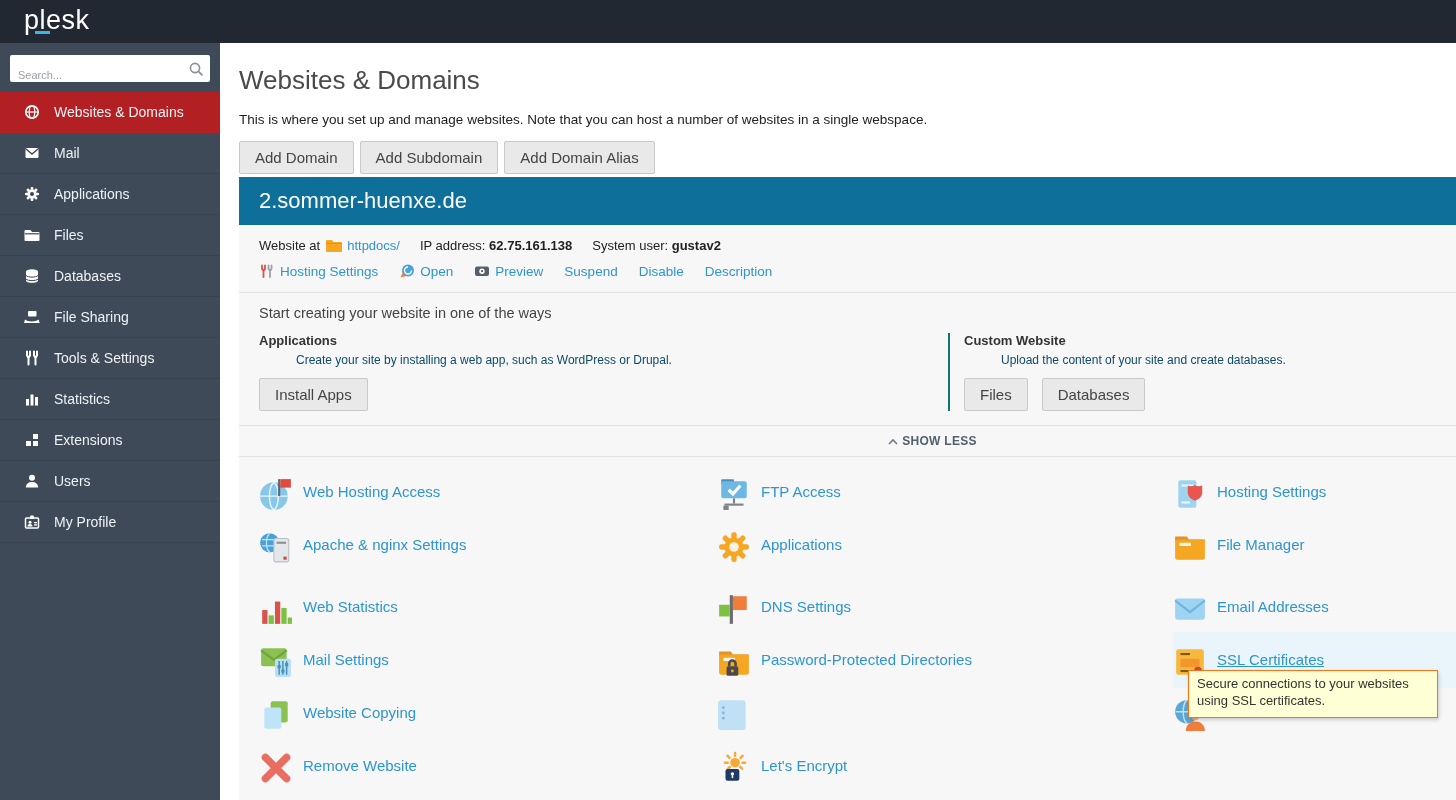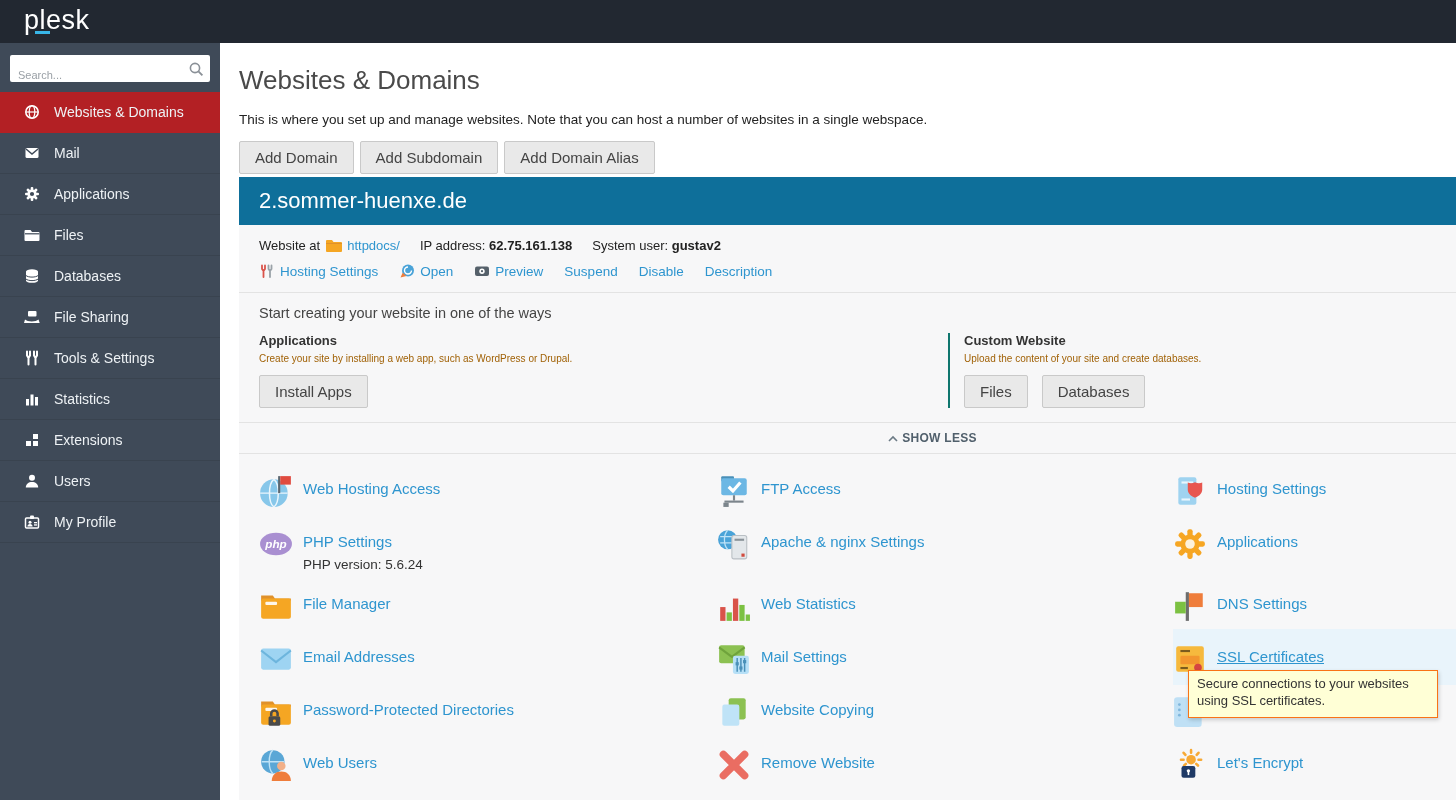--- a/index.html
+++ b/index.html
@@ -46,21 +46,21 @@
   .links-row { padding:10px 0 13px 20px; display:flex; align-items:center; gap:21px;
     font-size:13.5px; border-bottom:1px solid #e3e3e3; }
   .links-row a { display:flex; align-items:center; gap:5px; }
   .links-row svg { width:16px; height:16px; }
 
   .start-heading { padding:12px 0 0 20px; font-size:14.5px; color:#444; }
   .start-cols { display:flex; padding:12px 0 0 20px; border-bottom:1px solid #e3e3e3; padding-bottom:14px; }
   .start-col-left { width:689px; }
   .start-col-right { border-left:2px solid #0f766e; padding-left:14px; flex:1; }
   .col-title { font-size:13px; font-weight:700; color:#333; }
-  .col-desc { font-size:10px; color:#a16207; margin-top:5px; }
+  .col-desc { font-size:12px; color:#0c4a6e; margin-top:5px;margin-left:37px; }
   .col-btns { margin-top:11px; display:flex; gap:14px; }
 
   .show-less { text-align:center; padding:8px 0 8px 170px; border-bottom:1px solid #e3e3e3;
     font-size:12px; font-weight:700; letter-spacing:.3px; color:#51606c; cursor:pointer; }
   .show-less svg { vertical-align:-1px; margin-right:4px; }
 
   
   .tools-grid { display:grid; grid-template-columns:458px 456px 1fr;
     grid-template-rows:53px 62px 53px 53px 53px 53px; padding:10px 0 18px 20px;
     border-bottom:1px solid #e0e0e0; }
@@ -315,30 +315,20 @@
             <rect x="5" y="3" width="17" height="26" rx="2" fill="#9fd3f0"></rect>
             <rect x="8" y="7" width="11" height="2" fill="#e9f6fd"></rect>
             <rect x="8" y="23" width="8" height="2" fill="#e9f6fd"></rect>
             <path d="M22 9c2.5 1.5 5.5 1.5 8 .5v8c0 5-5.5 8-8 8.7-2.5-.7-8-3.7-8-8.7V9.5c2.5 1 5.5 1 8-.5z" fill="#e8564f" transform="translate(2 0) scale(.85)"></path>
           </svg>
           <span class="tlabel"><a class="blue">Hosting Settings</a></span>
         </div>
 
         <div class="cell">
           <svg class="ticon" viewBox="0 0 32 32">
-            <ellipse cx="16" cy="16" rx="15" ry="10.5" fill="#a98fd1"></ellipse>
-            <text x="16" y="20" font-size="11" font-style="italic" font-weight="bold" fill="#fff" text-anchor="middle" font-family="Liberation Sans,sans-serif">php</text>
-          </svg>
-          <span class="tlabel">
-            <a class="blue">PHP Settings</a>
-            <span class="sub">PHP version: 5.6.24</span>
-          </span>
-        </div>
-        <div class="cell">
-          <svg class="ticon" viewBox="0 0 32 32">
             <circle cx="10" cy="12" r="9" fill="#4aa3d8"></circle>
             <path d="M10 3c-4 4-4 14 0 18M3 9h13M3 15h13" stroke="#bfe3f7" stroke-width="1.2" fill="none"></path>
             <rect x="14" y="8" width="14" height="22" rx="2" fill="#e3e7ea" stroke="#b9bfc4"></rect>
             <rect x="16.5" y="11" width="9" height="2" fill="#8a9299"></rect>
             <rect x="23" y="25" width="3" height="3" fill="#d14b3e"></rect>
           </svg>
           <span class="tlabel"><a class="blue">Apache &amp; nginx Settings</a></span>
         </div>
         <div class="cell">
           <svg class="ticon" viewBox="0 0 32 32">
@@ -393,42 +383,42 @@
             <rect x="2" y="3" width="24" height="17" rx="2" fill="#8cc152"></rect>
             <path d="M2 5l12 9L26 5" stroke="#6fa33c" stroke-width="2" fill="none"></path>
             <rect x="15" y="13" width="15" height="17" rx="2" fill="#b7e0f7"></rect>
             <path d="M19 15v13M22.5 15v13M26 15v13" stroke="#4a90b8" stroke-width="1.4"></path>
             <rect x="17.5" y="19" width="3" height="3" fill="#4a90b8"></rect>
             <rect x="21" y="23" width="3" height="3" fill="#4a90b8"></rect>
             <rect x="24.5" y="17" width="3" height="3" fill="#4a90b8"></rect>
           </svg>
           <span class="tlabel"><a class="blue">Mail Settings</a></span>
         </div>
+        <div class="cell">
+          <svg class="ticon" viewBox="0 0 32 32">
+            <path d="M2 6h11l2 3h15v2H2z" fill="#e0912a"></path>
+            <rect x="2" y="9" width="28" height="19" rx="2" fill="#f5a623"></rect>
+            <rect x="6" y="12" width="11" height="3" rx="1" fill="#fff" opacity=".9"></rect>
+            <rect x="9" y="20" width="11" height="9" rx="1.5" fill="#4a4a4a"></rect>
+            <path d="M11.5 20v-2.5a3 3 0 016 0V20" stroke="#4a4a4a" stroke-width="2.4" fill="none"></path>
+            <circle cx="14.5" cy="24.5" r="1.4" fill="#f5a623"></circle>
+          </svg>
+          <span class="tlabel"><a class="blue">Password-Protected Directories</a></span>
+        </div>
+
         <div class="cell hl">
           <svg class="ticon" viewBox="0 0 32 32">
             <rect x="3" y="4" width="26" height="24" rx="2" fill="#f6b93d"></rect>
             <rect x="7" y="7.5" width="9" height="2" fill="#7a5b1e"></rect>
             <rect x="7" y="13" width="18" height="8" rx="1" fill="#f2962e"></rect>
             <rect x="7" y="23.5" width="7" height="2" fill="#7a5b1e"></rect>
             <circle cx="23.5" cy="24" r="3.6" fill="#d64541"></circle>
             <path d="M21.5 26.5l-1.5 4 3.5-1.5 3.5 1.5-1.5-4z" fill="#d64541"></path>
           </svg>
           <span class="tlabel"><a class="blue">SSL Certificates</a></span>
-        </div>
-
-        <div class="cell">
-          <svg class="ticon" viewBox="0 0 32 32">
-            <path d="M2 6h11l2 3h15v2H2z" fill="#e0912a"></path>
-            <rect x="2" y="9" width="28" height="19" rx="2" fill="#f5a623"></rect>
-            <rect x="6" y="12" width="11" height="3" rx="1" fill="#fff" opacity=".9"></rect>
-            <rect x="9" y="20" width="11" height="9" rx="1.5" fill="#4a4a4a"></rect>
-            <path d="M11.5 20v-2.5a3 3 0 016 0V20" stroke="#4a4a4a" stroke-width="2.4" fill="none"></path>
-            <circle cx="14.5" cy="24.5" r="1.4" fill="#f5a623"></circle>
-          </svg>
-          <span class="tlabel"><a class="blue">Password-Protected Directories</a></span>
         </div>
         <div class="cell">
           <svg class="ticon" viewBox="0 0 32 32">
             <rect x="11" y="3" width="16" height="20" rx="2" fill="#8cc152"></rect>
             <rect x="5" y="9" width="16" height="20" rx="2" fill="#bfe3f7"></rect>
           </svg>
           <span class="tlabel"><a class="blue">Website Copying</a></span>
         </div>
         <div class="cell">
           <svg class="ticon" viewBox="0 0 32 32">

